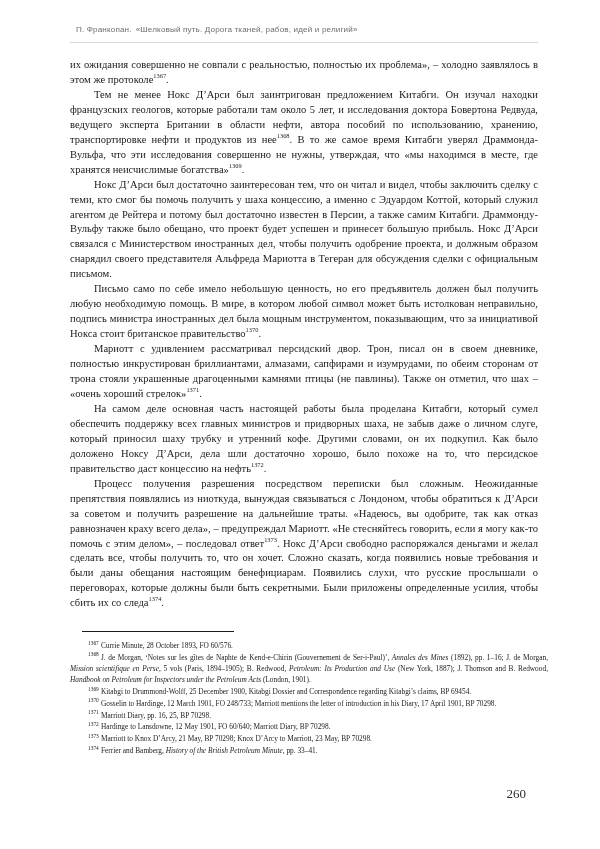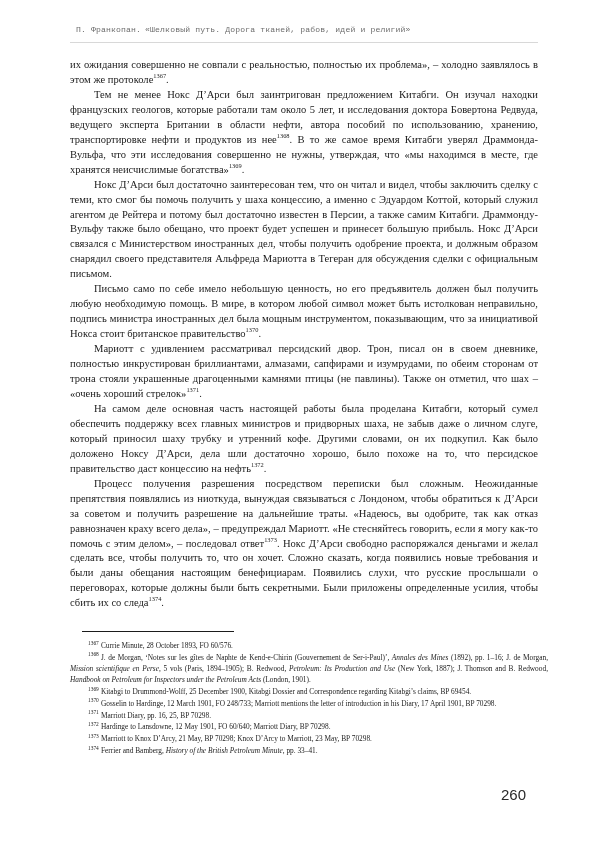--- a/index.html
+++ b/index.html
@@ -27,21 +27,21 @@
   
   .runhead {
     position: absolute;
     left: 76px;
     top: 25px;
     width: 460px;
     font-size: 8.1px;
     letter-spacing: 0.15px;
     color: #6d6d6d;
     white-space: nowrap;
-    font-family: Liberation Mono, monospace;
+    font-family: Liberation Sans, sans-serif;
   }
   .runhead .author { margin-right: 4px; }
   .runhead-rule {
     position: absolute;
     left: 70px;
     top: 42px;
     width: 468px;
     height: 1px;
     background: #d8d8d8;
   }
@@ -101,23 +101,23 @@
   }
   .footnotes i, .footnotes em {
     font-style: italic;
   }
 
   
   .folio {
     position: absolute;
     right: 74px;
     top: 786px;
-    font-size: 15px;
+    font-size: 13px;
     color: #2a2a2a;
-    font-family: Liberation Sans, sans-serif;
+    font-family: Liberation Serif, serif;
   }
 </style>
 </head>
 <body>
 
 <div class="page">
 
   <div class="runhead">
     <span class="author">П.  Франкопан.</span><span>«Шелковый путь. Дорога тканей, рабов, идей и религий»</span>
   </div>

